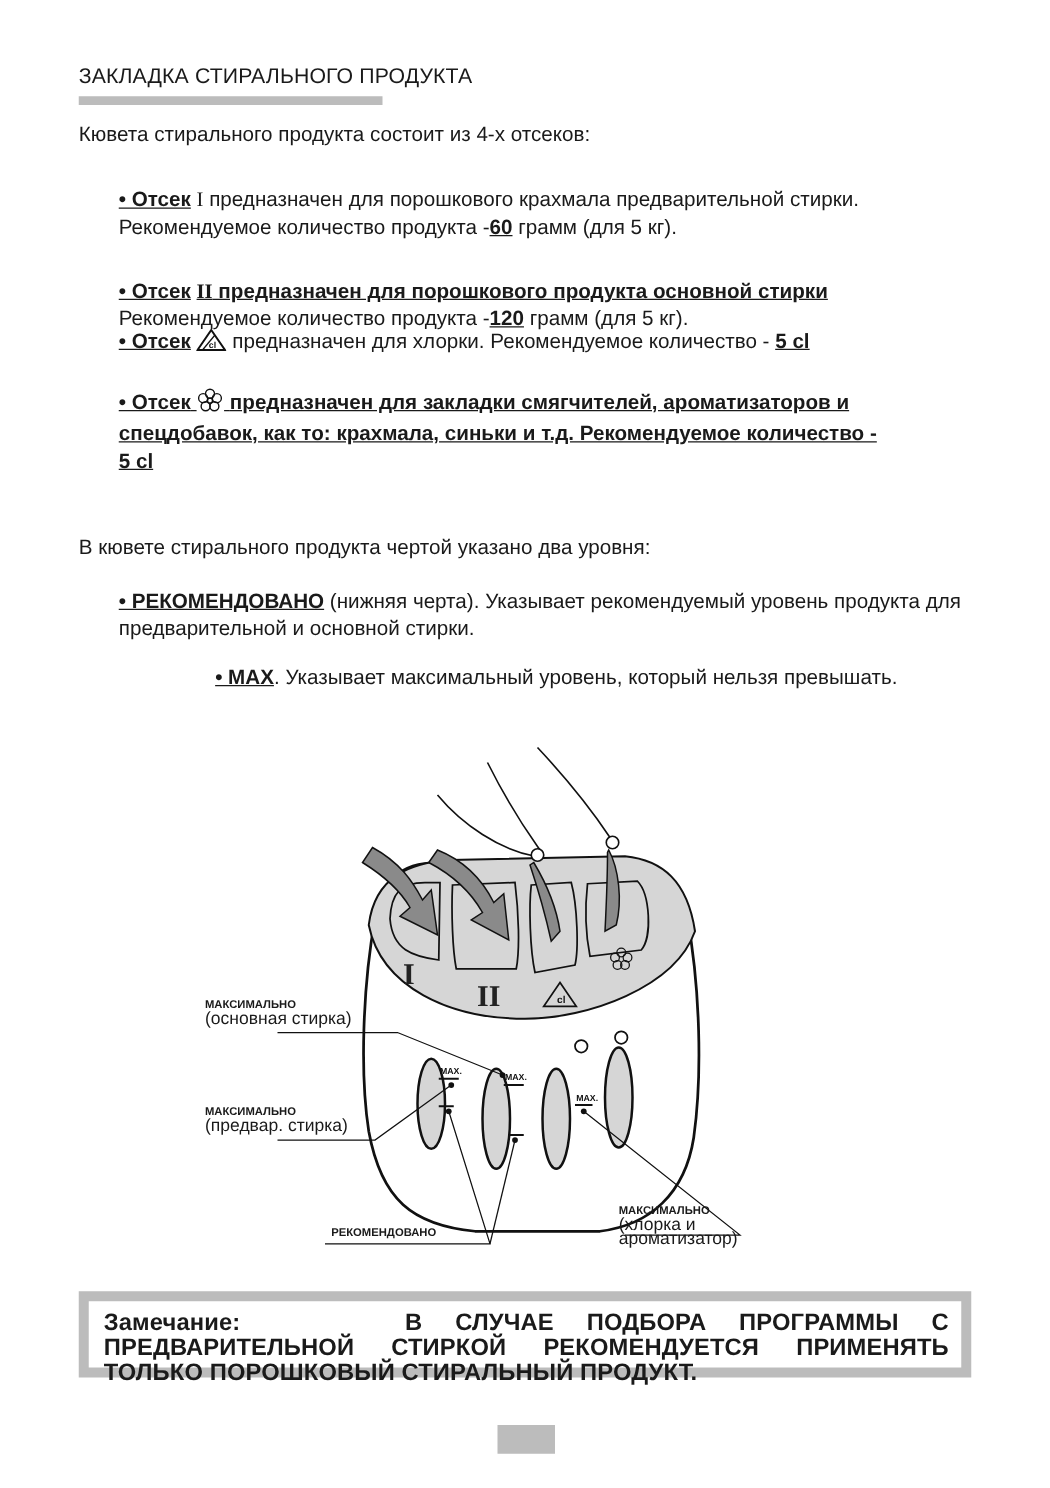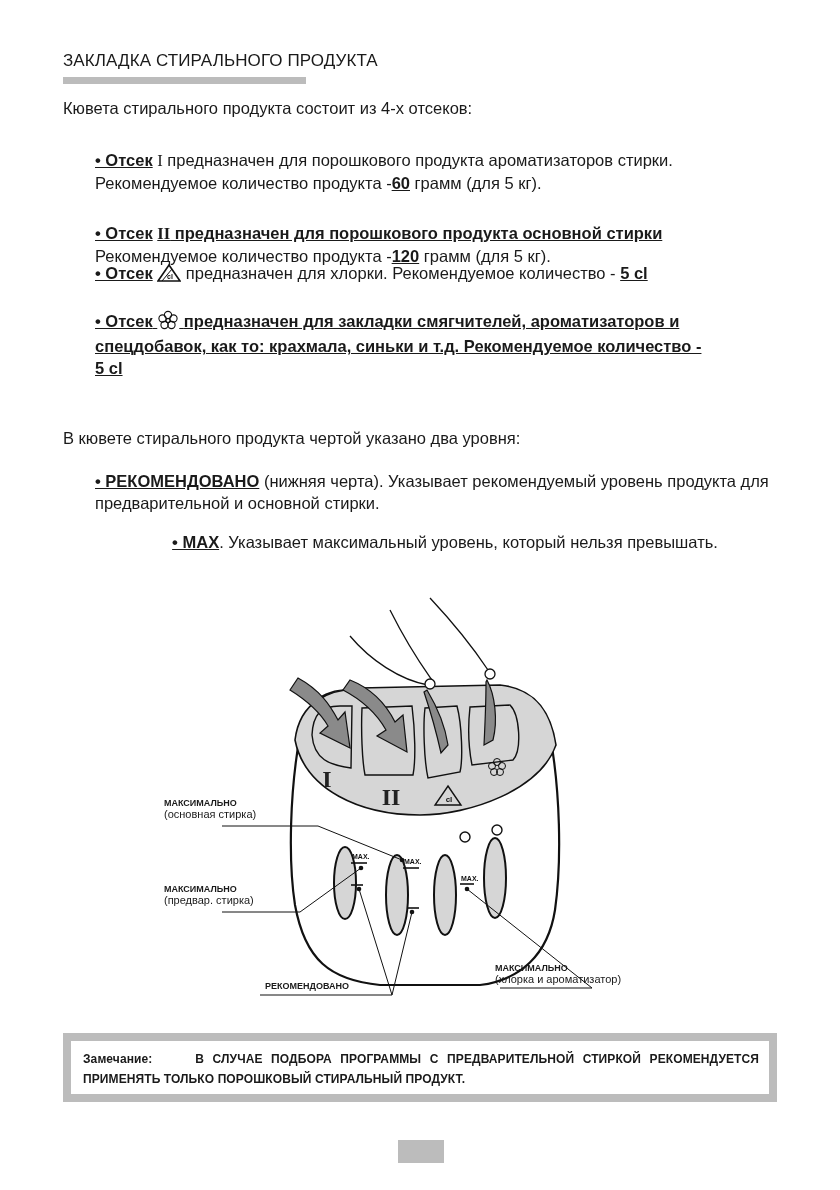--- a/index.html
+++ b/index.html
@@ -10,36 +10,36 @@
   .title-bar { left: 63px; top: 77px; width: 243px; height: 7px; background: #bcbcbc; }
   .p { font-size: 16.5px; line-height: 22px; }
   .intro { left: 63px; top: 97px; text-align: center; }
   .item { left: 95px; width: 700px; }
   .b { font-weight: bold; text-decoration: underline; }
   .roman { font-family: "Liberation Serif", serif; }
   .icon-inline { display: inline-block; vertical-align: -3px; }
   .note-box { left: 63px; top: 1033px; width: 714px; height: 69px; background: #bcbcbc; }
   .note-inner { position: absolute; left: 8px; top: 8px; right: 8px; bottom: 8px; background: #ffffff;
                 padding: 8px 10px 0 12px; box-sizing: border-box; }
-  .note-text { font-size: 12px; font-weight: bold; line-height: 20px; letter-spacing: 0.1px;
+  .note-text { font-size: 19px; font-weight: bold; line-height: 20px; letter-spacing: 0.1px;
                text-align: justify; text-align-last: left; }
   .page-tab { left: 398px; top: 1140px; width: 46px; height: 23px; background: #bcbcbc; }
   .lbl { font-size: 9px; font-weight: bold; line-height: 11px; text-align: left; }
-  .lbl .sub { font-weight: normal; font-size: 11px; }
+  .lbl .sub { font-weight: normal; font-size: 14px; }
 </style>
 </head>
 <body>
 
 <div class="abs title">ЗАКЛАДКА СТИРАЛЬНОГО ПРОДУКТА</div>
 <div class="abs title-bar"></div>
 <div class="abs p intro">Кювета стирального продукта состоит из 4-х отсеков:</div>
 
 <div class="abs p item" style="top:149px;">
   <span class="b">• Отсек</span>
-  <span class="roman">I</span><span> предназначен для порошкового продукта ароматизаторов стирки.</span><br>
+  <span class="roman">I</span><span> предназначен для порошкового крахмала предварительной стирки.</span><br>
   <span>Рекомендуемое количество продукта -</span><span class="b">60</span><span> грамм (для 5 кг).</span>
 </div>
 
 <div class="abs p item" style="top:208px;margin-top:14px;">
   <span class="b">• Отсек</span>
   <span class="b"><span class="roman">II</span><span> предназначен для порошкового продукта основной стирки</span></span><br>
   <span>Рекомендуемое количество продукта -</span><span class="b">120</span><span> грамм (для 5 кг).</span>
 </div>
 
 <div class="abs p item" style="top:262px;">

